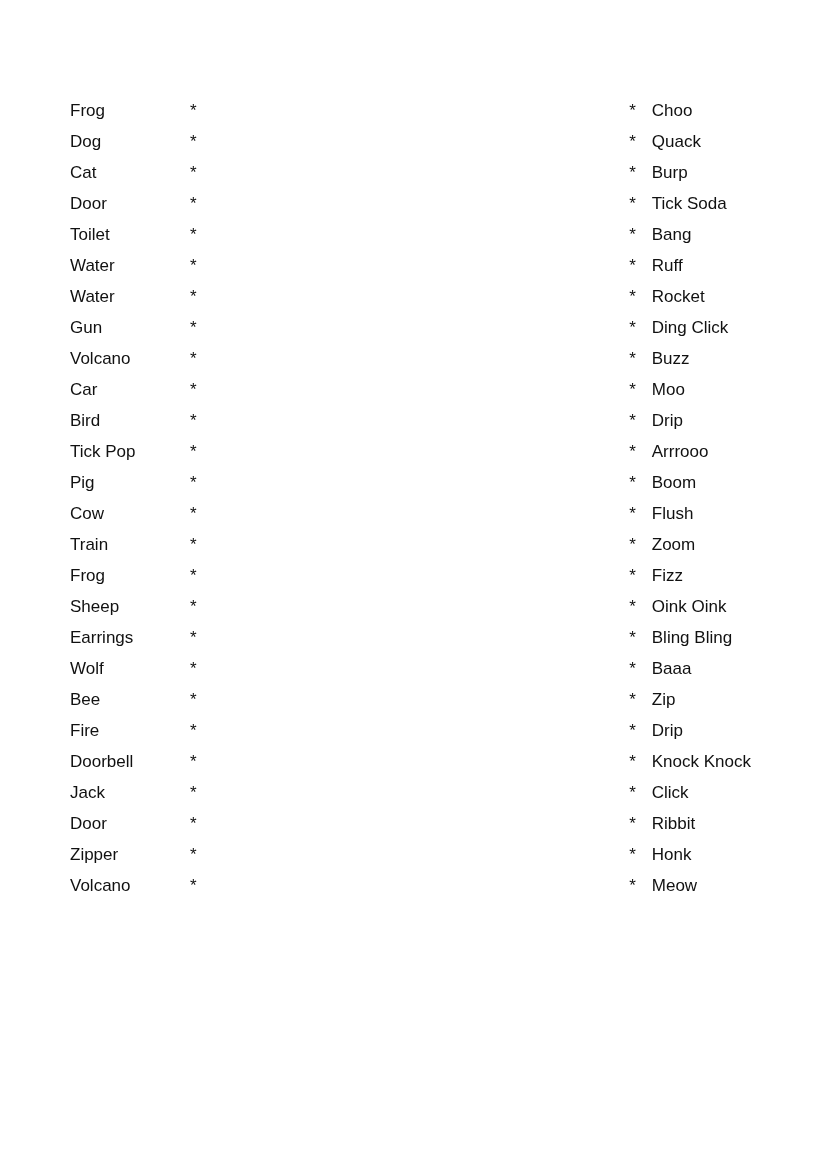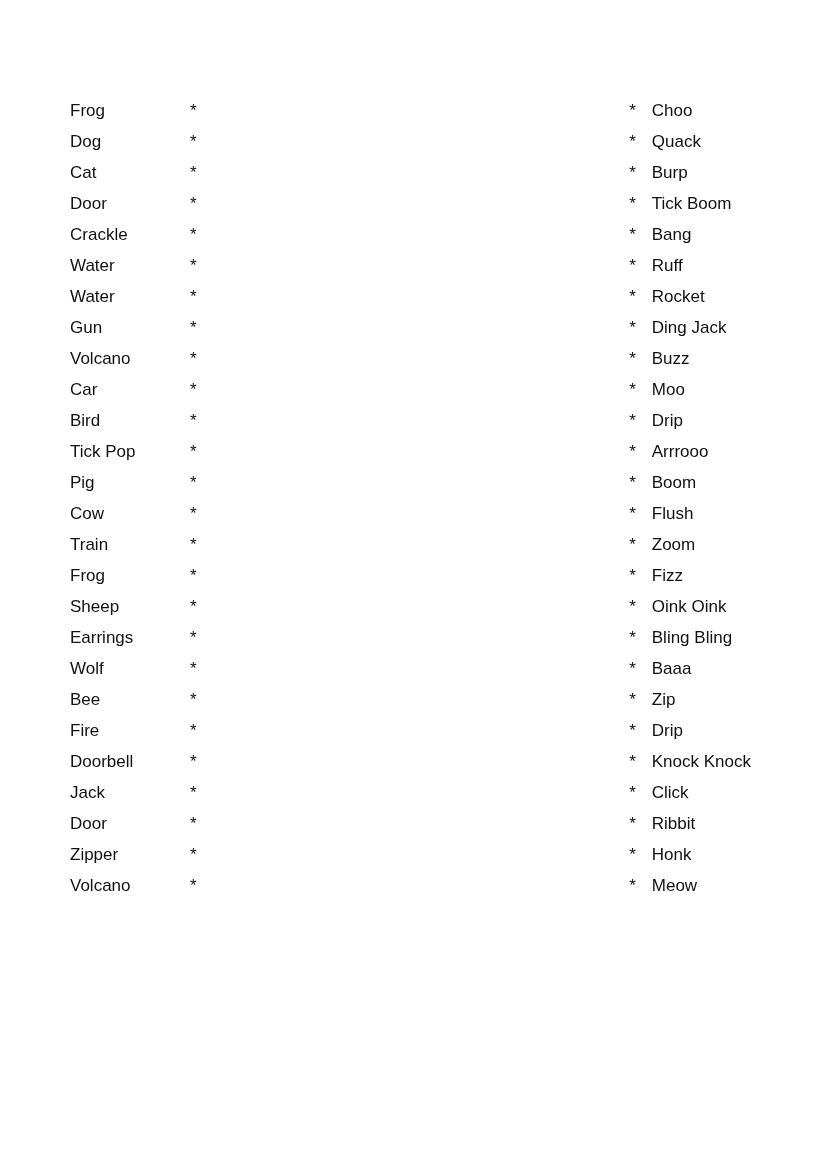--- a/index.html
+++ b/index.html
@@ -99,21 +99,21 @@
         </div>
         <div class="row">
           <span class="word">Cat</span>
           <span class="star">*</span>
         </div>
         <div class="row">
           <span class="word">Door</span>
           <span class="star">*</span>
         </div>
         <div class="row">
-          <span class="word">Crackle</span>
+          <span class="word">Toilet</span>
           <span class="star">*</span>
         </div>
         <div class="row">
           <span class="word">Water</span>
           <span class="star">*</span>
         </div>
         <div class="row">
           <span class="word">Water</span>
           <span class="star">*</span>
         </div>
@@ -202,37 +202,37 @@
         <div class="row">
           <span class="star">*</span>
           <span class="word">Quack</span>
         </div>
         <div class="row">
           <span class="star">*</span>
           <span class="word">Burp</span>
         </div>
         <div class="row">
           <span class="star">*</span>
-          <span class="word">Tick Boom</span>
+          <span class="word">Tick Soda</span>
         </div>
         <div class="row">
           <span class="star">*</span>
           <span class="word">Bang</span>
         </div>
         <div class="row">
           <span class="star">*</span>
           <span class="word">Ruff</span>
         </div>
         <div class="row">
           <span class="star">*</span>
           <span class="word">Rocket</span>
         </div>
         <div class="row">
           <span class="star">*</span>
-          <span class="word">Ding Jack</span>
+          <span class="word">Ding Click</span>
         </div>
         <div class="row">
           <span class="star">*</span>
           <span class="word">Buzz</span>
         </div>
         <div class="row">
           <span class="star">*</span>
           <span class="word">Moo</span>
         </div>
         <div class="row">

